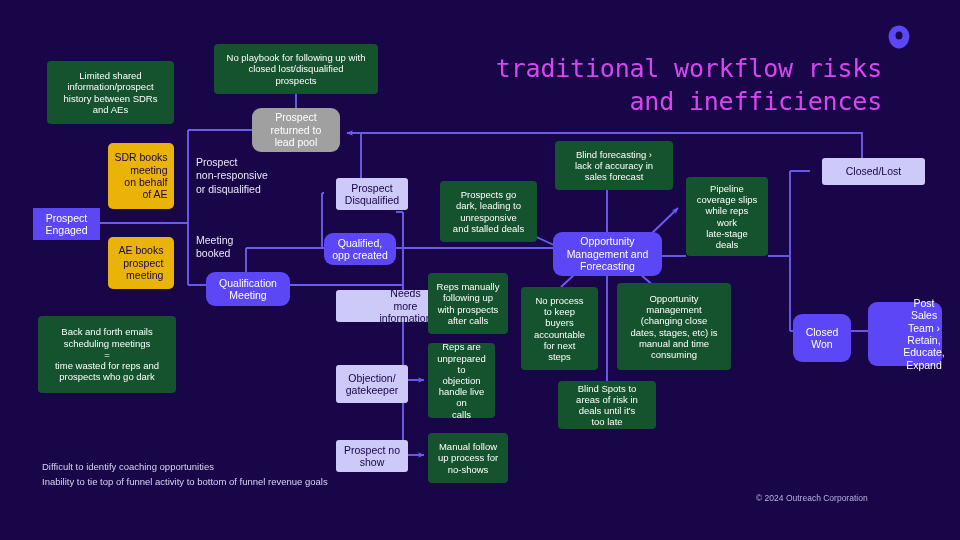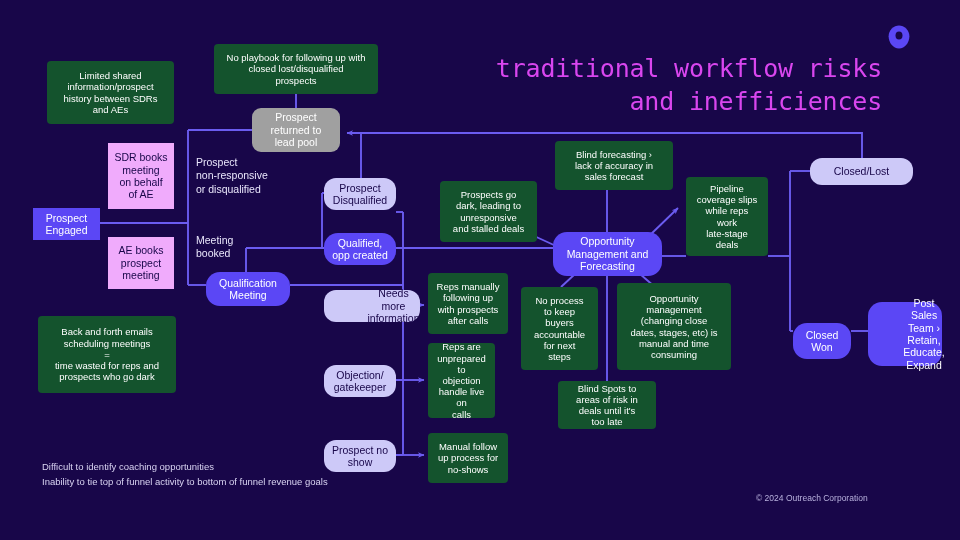--- a/index.html
+++ b/index.html
@@ -24,33 +24,35 @@
     align-items:center;
     justify-content:center;
     text-align:center;
     line-height:1.18;
     padding:4px 5px;
     white-space:pre-line;
   }
   .n-stage{            
     background:#cdc9f8;
     color:#180649;
-    border-radius:12px;
-    font-size:10.5px;
+    border-radius:3px;
+    font-size:10.5px;
+    margin-left:12px;
   }
   .n-stage-sq{         
-    background:#f0abfc;
+    background:#eab308;
     color:#180649;
-    border-radius:0;
-    font-size:10.5px;
+    border-radius:5px;
+    font-size:10.5px;
+    text-align:right;
   }
   .n-active{           
     background:#5b47f5;
     color:#ffffff;
-    border-radius:14px;
+    border-radius:9px;
     font-size:10.5px;
   }
   .n-active-sq{        
     background:#5b47f5;
     color:#ffffff;
     border-radius:0;
     font-size:10.5px;
   }
   .n-risk{             
     background:#14532d;
@@ -243,21 +245,21 @@
 
   <div class="node n-stage" style="left:324px;top:178px;width:72px;height:32px;">Prospect
 Disqualified</div>
 
   <div class="node n-active" style="left:324px;top:233px;width:72px;height:32px;">Qualified,
 opp created</div>
 
   <div class="node n-stage" style="left:324px;top:290px;width:96px;height:32px;padding-left:48px;">Needs more
 information</div>
 
-  <div class="node n-stage" style="left:324px;top:365px;width:72px;height:32px;">Objection/
+  <div class="node n-stage" style="left:324px;top:365px;width:72px;height:38px;">Objection/
 gatekeeper</div>
 
   <div class="node n-stage" style="left:324px;top:440px;width:72px;height:32px;">Prospect no
 show</div>
 
   <div class="node n-risk" style="left:440px;top:181px;width:97px;height:61px;">Prospects go
 dark, leading to
 unresponsive
 and stalled deals</div>
 
@@ -305,21 +307,21 @@
 manual and time
 consuming</div>
 
   <div class="node n-risk" style="left:558px;top:381px;width:98px;height:48px;">Blind Spots to
 areas of risk in
 deals until it's
 too late</div>
 
   <div class="node n-stage" style="left:810px;top:158px;width:103px;height:27px;">Closed/Lost</div>
 
-  <div class="node n-active" style="left:793px;top:323px;width:58px;height:36px;">Closed
+  <div class="node n-active" style="left:793px;top:314px;width:58px;height:48px;">Closed
 Won</div>
 
   <div class="node n-active" style="left:868px;top:302px;width:74px;height:64px;padding-left:43px;">Post Sales
 Team ›
 Retain,
 Educate,
 Expand</div>
 
 </div>
 

